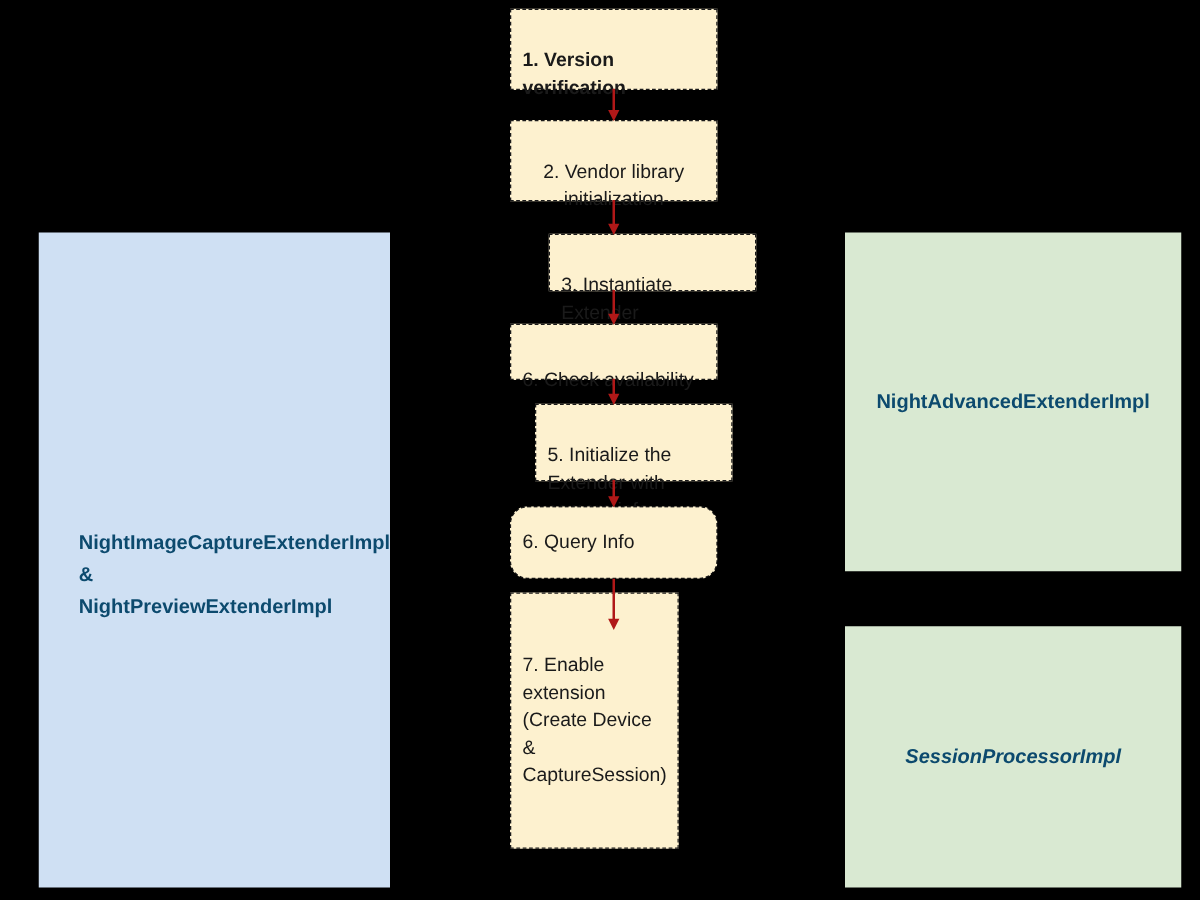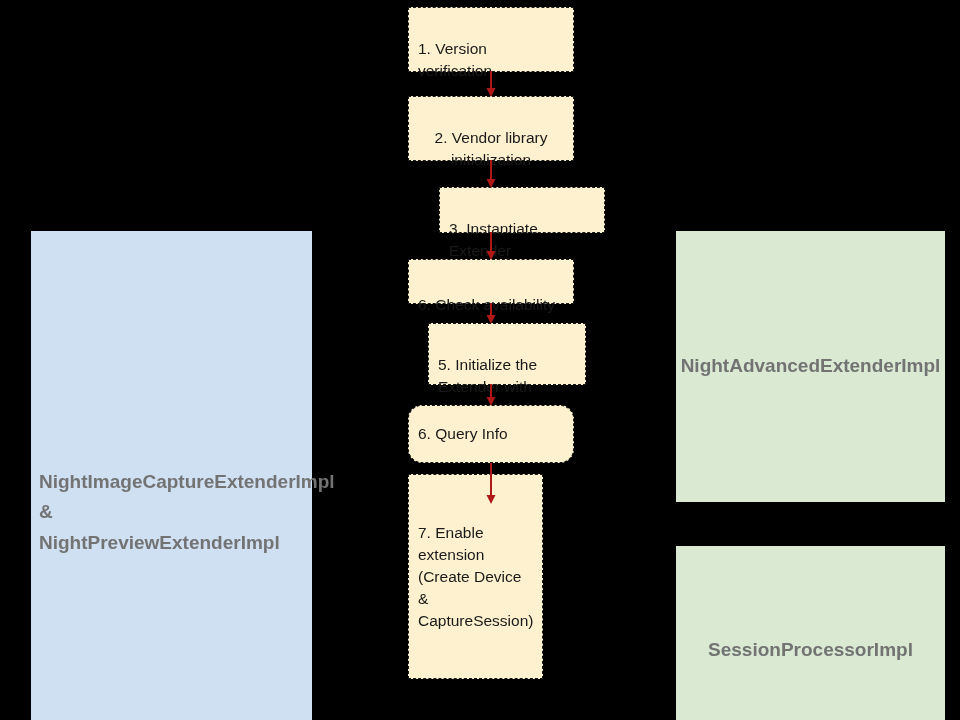--- a/index.html
+++ b/index.html
@@ -38,37 +38,36 @@
     display: flex;
     align-items: center;
     padding: 0 9px;
   }
   
   .group {
     display: flex;
     align-items: center;
     justify-content: center;
     text-align: center;
-    font-size: 19px;
+    font-size: 16px;
     font-weight: bold;
-    color: #737373;
+    color: #0c4a6e;
     line-height: 1.6;
     white-space: pre-line;
-    margin-top: 45px;
   }
   .group.blue {
     background: #cfe0f3;
   }
   .group.green {
     background: #d9e9d2;
   }
   
   .group.blue {
     align-items: flex-start;
-    justify-content: flex-start;
+    justify-content: flex-end;
     text-align: left;
     padding: 236px 0 0 8px;
   }
   
   .arrow {
     position: absolute;
     width: 12px;
   }
   .arrow svg {
     display: block;
@@ -83,25 +82,25 @@
   <div class="node group blue" style="left:31px; top:186px; width:281px; height:524px;">
     <span>NightImageCaptureExtenderImpl
 &amp;
 NightPreviewExtenderImpl</span>
   </div>
 
   <div class="node group green" style="left:676px; top:186px; width:269px; height:271px;">
     <span>NightAdvancedExtenderImpl</span>
   </div>
 
-  <div class="node group green" style="left:676px; top:501px; width:269px; height:209px;">
+  <div class="node group green" style="left:676px; top:501px; width:269px; height:209px;font-style:italic;">
     <span>SessionProcessorImpl</span>
   </div>
 
-  <div class="node step" style="left:408px; top:7px; width:166px; height:65px;">
+  <div class="node step" style="left:408px; top:7px; width:166px; height:65px;font-weight:bold;">
     <span>1. Version
 verification</span>
   </div>
 
   <div class="node step" style="left:408px; top:96px; width:166px; height:65px;text-align:center;">
     <span>2. Vendor library
 initialization</span>
   </div>
 
   <div class="node step" style="left:408px; top:187px; width:166px; height:46px;margin-left:31px;">

